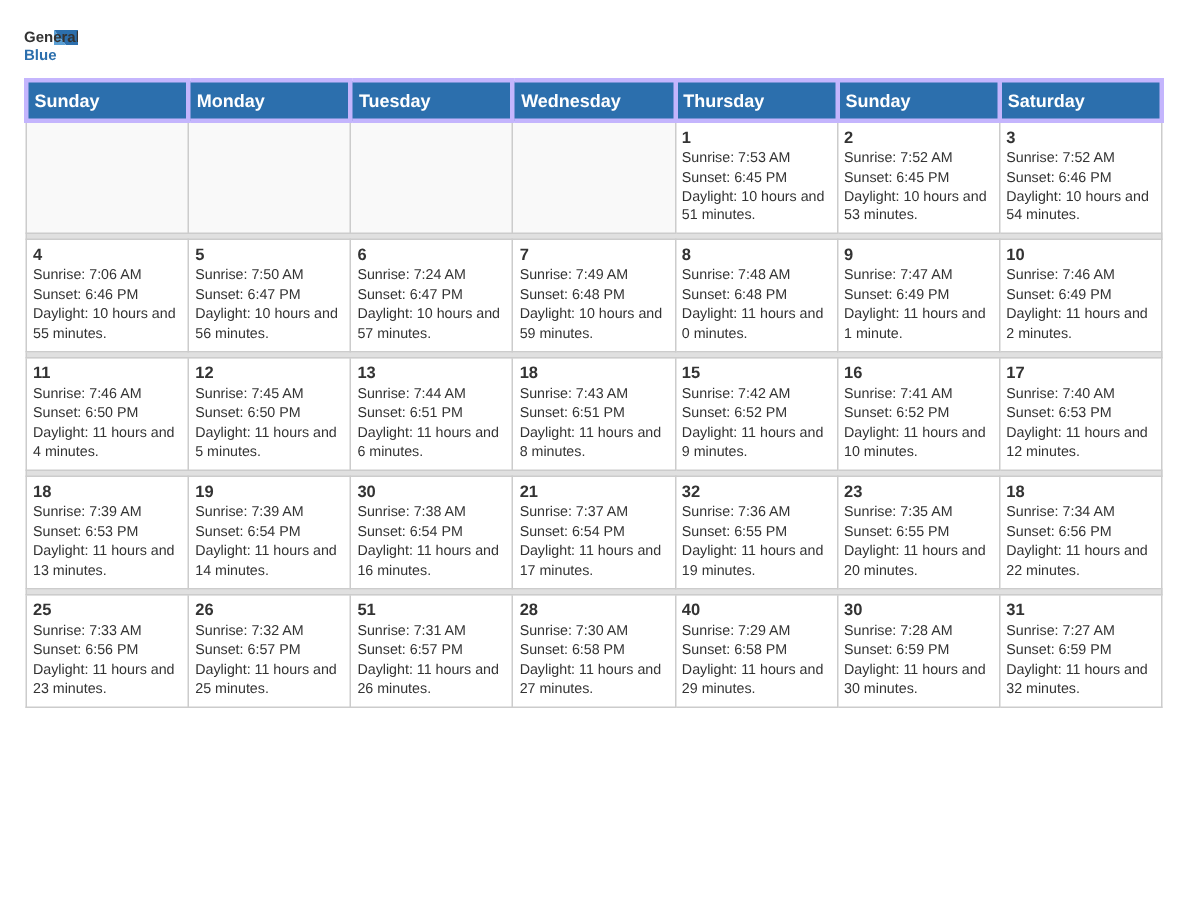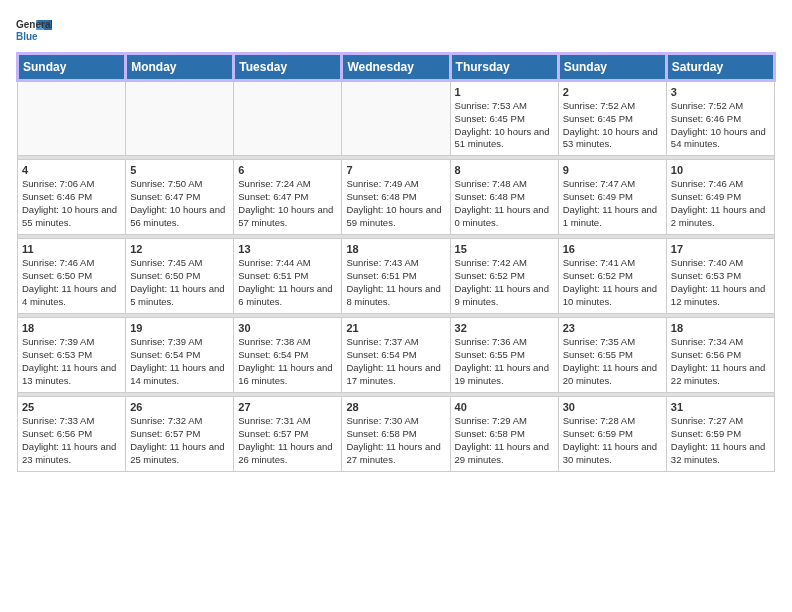--- a/index.html
+++ b/index.html
@@ -322,21 +322,21 @@
 and 23 minutes.</div>
         </td>
         <td>
           <span class="day-num">26</span>
           <div class="day-content">Sunrise: 7:32 AM
 Sunset: 6:57 PM
 Daylight: 11 hours
 and 25 minutes.</div>
         </td>
         <td>
-          <span class="day-num">27</span>
+          <span class="day-num">51</span>
           <div class="day-content">Sunrise: 7:31 AM
 Sunset: 6:57 PM
 Daylight: 11 hours
 and 26 minutes.</div>
         </td>
         <td>
           <span class="day-num">28</span>
           <div class="day-content">Sunrise: 7:30 AM
 Sunset: 6:58 PM
 Daylight: 11 hours

